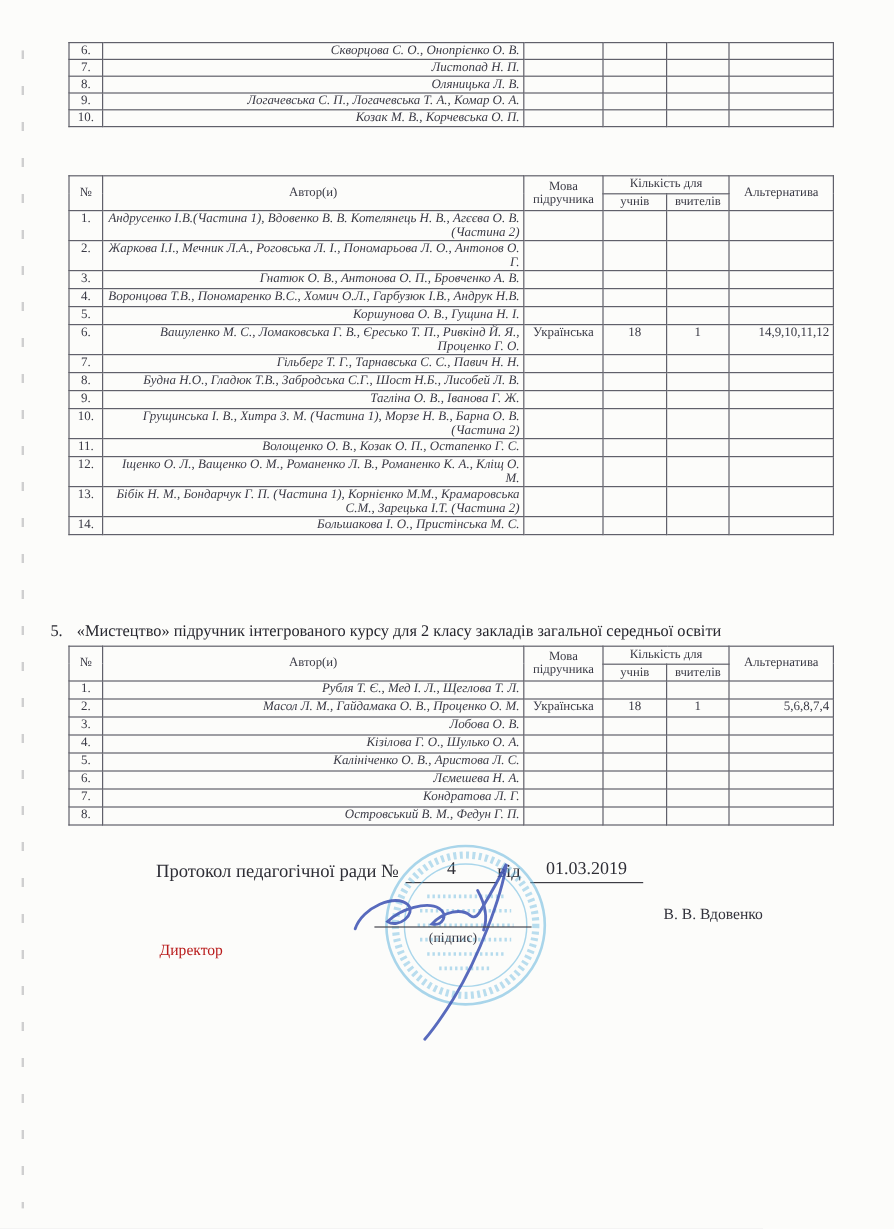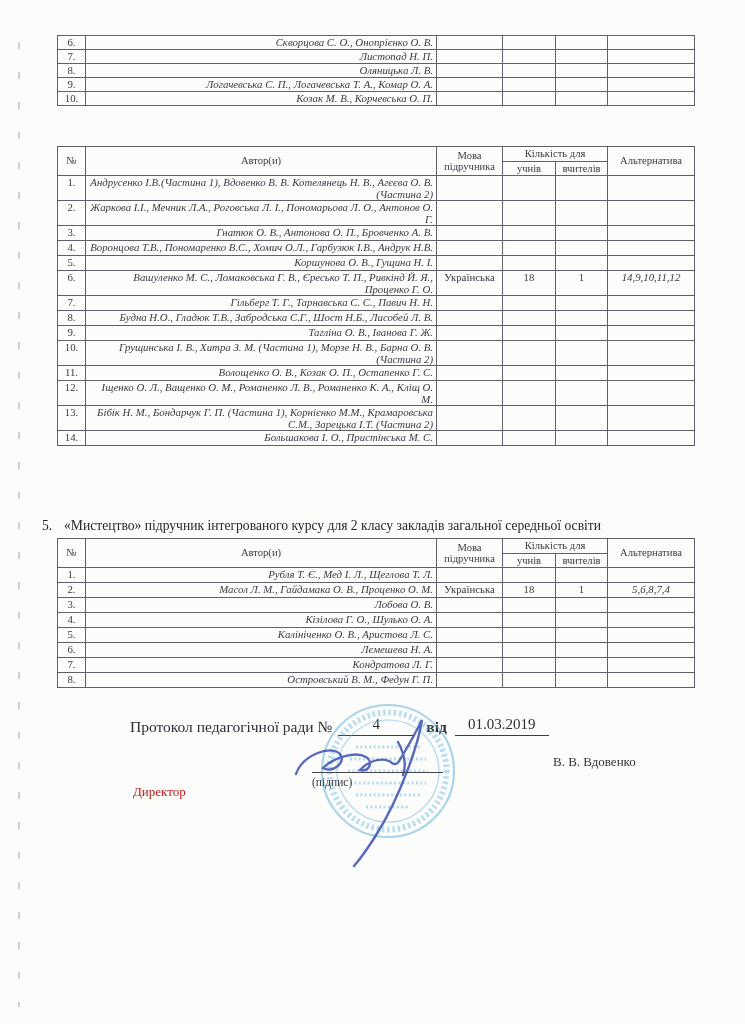--- a/index.html
+++ b/index.html
@@ -25,45 +25,45 @@
     color:#3a3a45;
   }
   .doc-table th{
     font-weight:normal;font-size:10.6px;line-height:11.5px;text-align:center;
     vertical-align:middle;padding:1px 2px;color:#3a3a45;
   }
   .c-num{text-align:center;}
   .c-auth{text-align:right;padding:1px 5px 1px 4px;font-style:italic;}
   .c-mid{vertical-align:middle;text-align:center;}
   .c-lang{font-size:9.6px;}
-  .c-alt{vertical-align:middle;text-align:center;font-size:10.4px;padding-left:3px;font-style:italic;}
+  .c-alt{vertical-align:middle;text-align:right;font-size:10.4px;padding-left:3px;}
   .tbl-cont{top:35px;}
   .tbl-cont td{height:13px;}
   .tbl4{top:146px;}
   .tbl5{top:538px;}
   .sec-title{
     position:absolute;left:42px;font-size:13.6px;color:#26262e;white-space:nowrap;
   }
   .sec-title .no{display:inline-block;width:22px;}
   .t4{top:122px;}
   .t5{top:518px;}
   .protocol{
     position:absolute;left:130px;top:716px;font-size:15.5px;color:#2e2e36;white-space:nowrap;
   }
   .blank{
     display:inline-block;border-bottom:1.4px solid #3c3c44;text-align:center;
     font-size:15px;vertical-align:bottom;height:19px;
   }
   .blank-no{width:76px;margin-left:6px;}
   .blank-date{width:94px;margin-left:8px;}
-  .vid{margin-left:12px;font-weight:bold;}
+  .vid{margin-left:0;}
   .director-label{position:absolute;left:133px;top:784px;font-size:13px;color:#b91c1c;}
   .director-name{position:absolute;left:553px;top:754px;font-size:13px;color:#33333c;}
   .sig-line{position:absolute;left:312px;top:755px;width:131px;height:17px;border-bottom:1.4px solid #45454d;}
-  .sig-caption{position:absolute;left:312px;top:776px;width:131px;text-align:left;font-size:11.5px;color:#3a3a45;}
+  .sig-caption{position:absolute;left:312px;top:776px;width:131px;text-align:center;font-size:11.5px;color:#3a3a45;}
   .stamp{position:absolute;left:298px;top:681px;opacity:.5;}
   .signature{position:absolute;left:280px;top:700px;opacity:.88;}
 </style>
 </head>
 <body>
 
 <div class="page">
 
   <div class="edge-artifact"></div>
 

